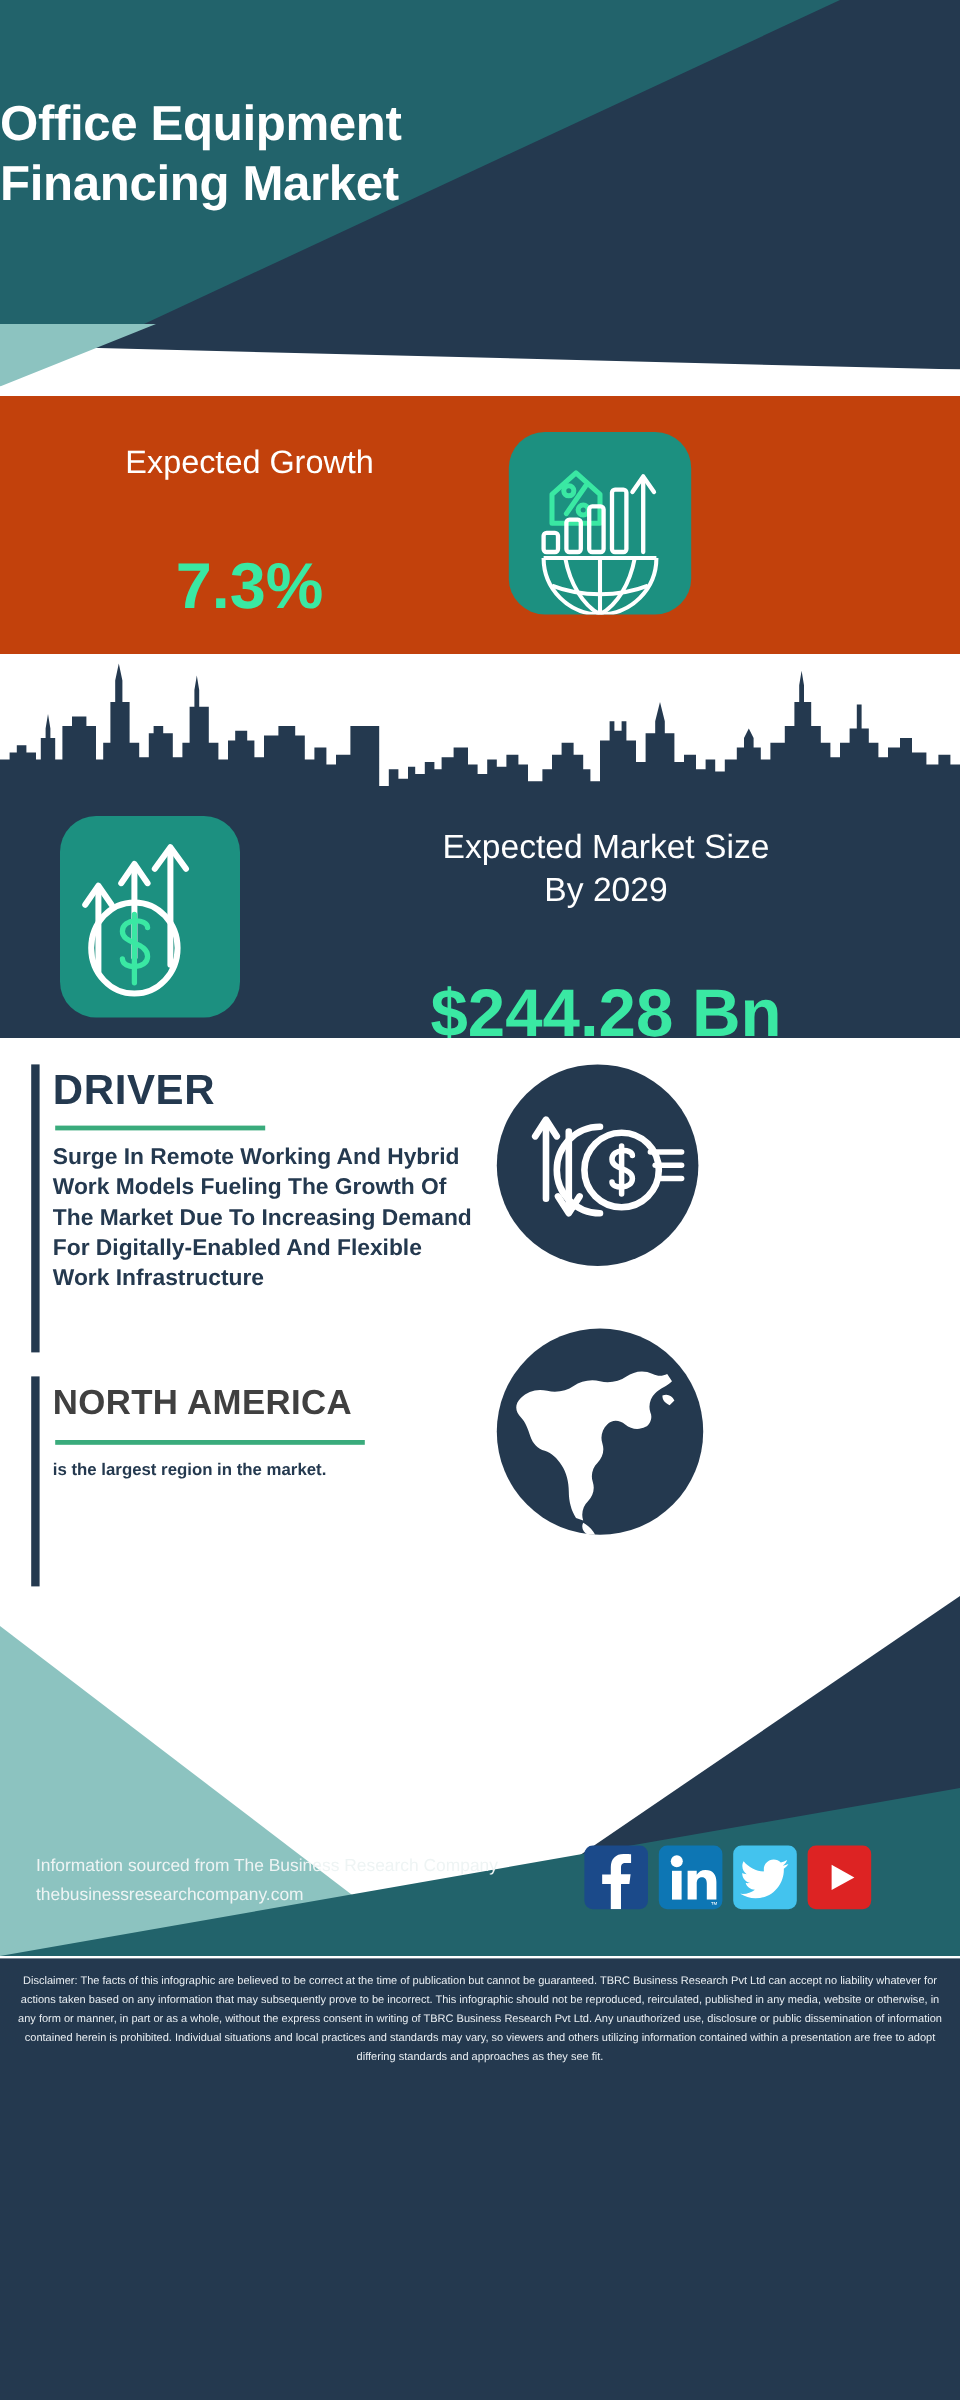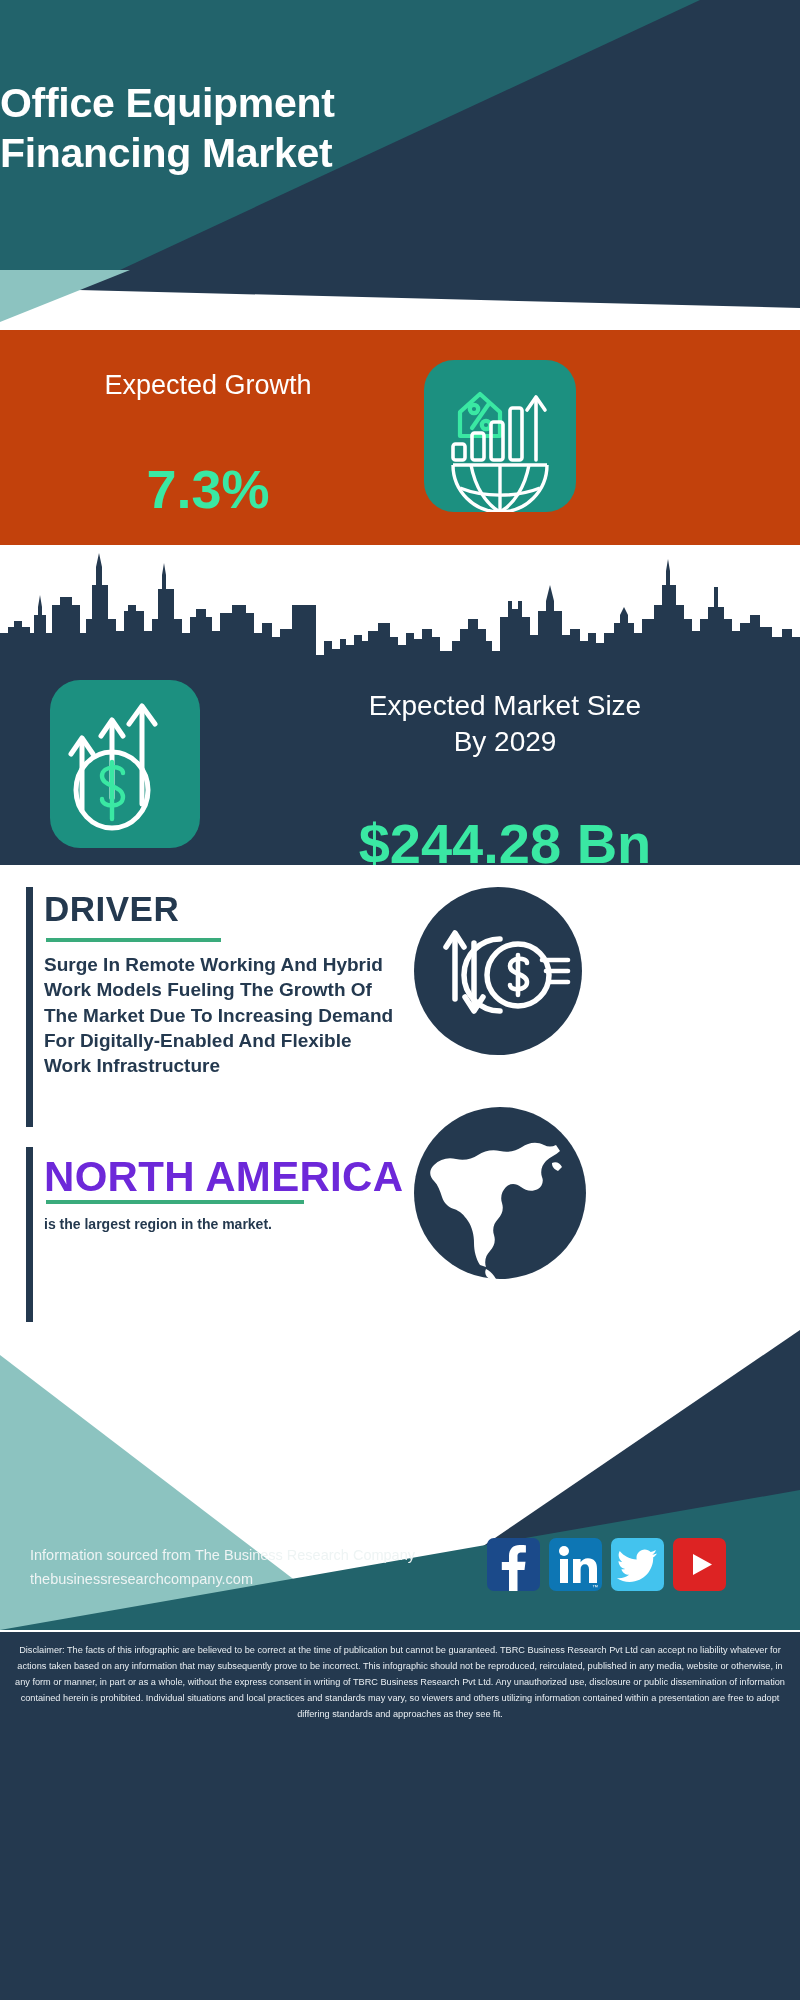--- a/index.html
+++ b/index.html
@@ -115,21 +115,21 @@
     background:#3aab7c;
   }
   .driver-text {
     position:absolute; left:44px; top:87px; width:352px;
     color:#24394f; font-size:19px; font-weight:bold; line-height:1.33;
   }
 
   .region-bar { left:26px; top:282px; height:175px; }
   .region-title {
     position:absolute; left:44px; top:288px;
-    color:#6d28d9; font-size:42px; font-weight:bold; letter-spacing:0.3px;text-align:right;
+    color:#404040; font-size:29px; font-weight:bold; letter-spacing:0.3px;text-align:right;
   }
   .region-rule {
     position:absolute; left:46px; top:335px; width:258px; height:4px;
     background:#3aab7c;
   }
   .region-text {
     position:absolute; left:44px; top:350px; width:330px;
     color:#24394f; font-size:14px; font-weight:bold; line-height:1.35;
   }
 

